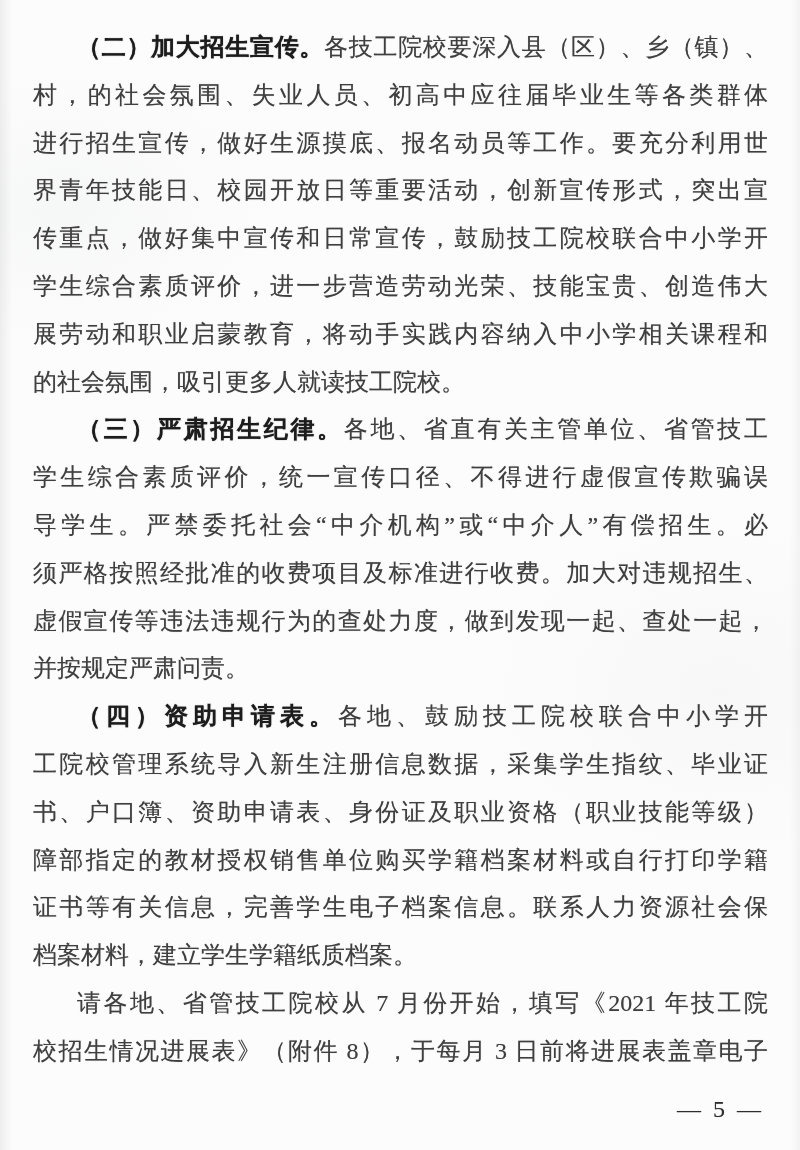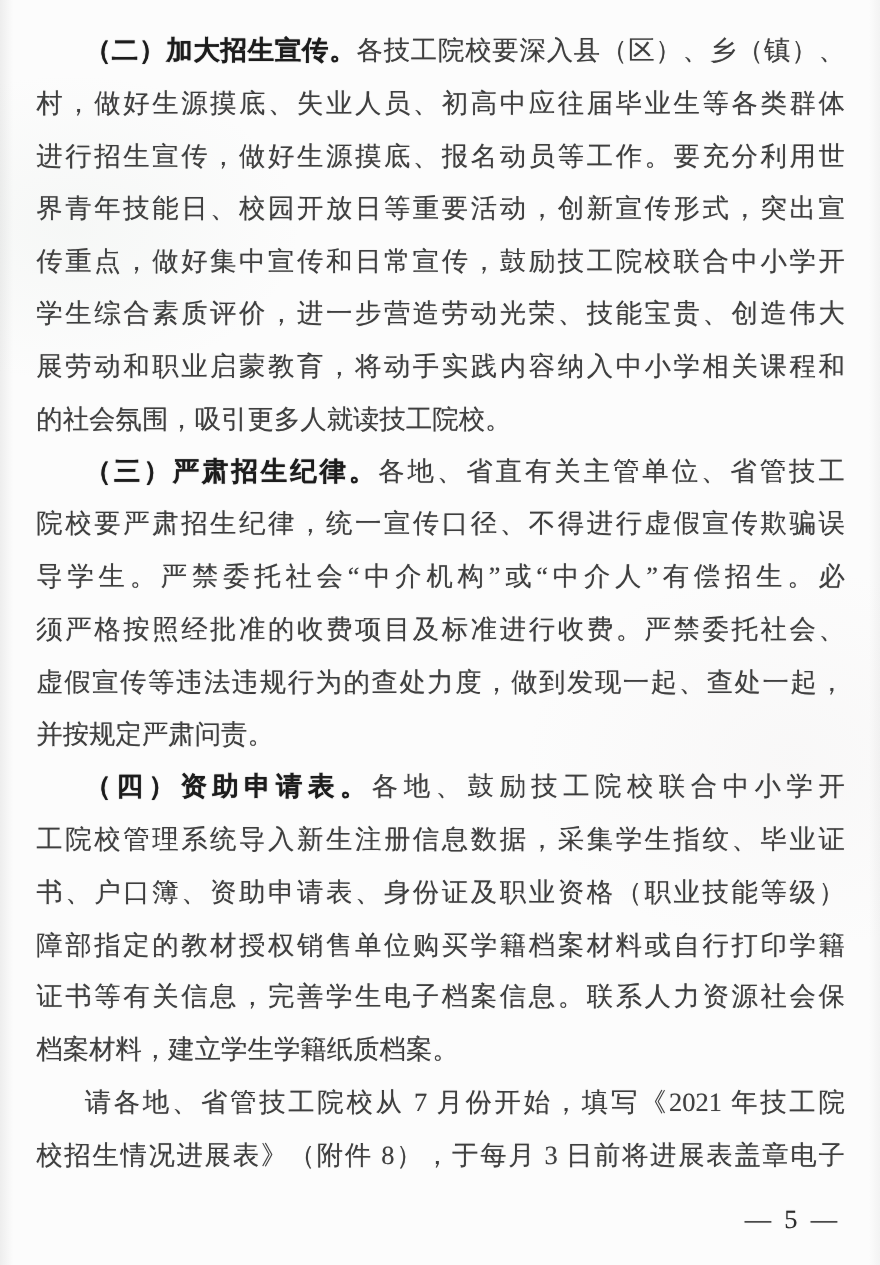--- a/index.html
+++ b/index.html
@@ -60,33 +60,33 @@
     font-family: "Liberation Serif", "DejaVu Serif", serif;
   }
 </style>
 </head>
 <body>
 
 <div class="page">
   <div class="content">
       <div class="para">
         <div class="line fill indent"><span class="heading">（二）加大招生宣传。</span><span>各技工院校要深入县（区）、乡（镇）、</span></div>
-        <div class="line fill"><span>村，做好生源摸底、失业人员、初高中应往届毕业生等各类群体</span></div>
+        <div class="line fill"><span>村，的社会氛围、失业人员、初高中应往届毕业生等各类群体</span></div>
         <div class="line fill"><span>进行招生宣传，做好生源摸底、报名动员等工作。要充分利用世</span></div>
         <div class="line fill"><span>界青年技能日、校园开放日等重要活动，创新宣传形式，突出宣</span></div>
         <div class="line fill"><span>传重点，做好集中宣传和日常宣传，鼓励技工院校联合中小学开</span></div>
         <div class="line fill"><span>学生综合素质评价，进一步营造劳动光荣、技能宝贵、创造伟大</span></div>
         <div class="line fill"><span>展劳动和职业启蒙教育，将动手实践内容纳入中小学相关课程和</span></div>
         <div class="line"><span>的社会氛围，吸引更多人就读技工院校。</span></div>
       </div>
       <div class="para">
         <div class="line fill indent"><span class="heading">（三）严肃招生纪律。</span><span>各地、省直有关主管单位、省管技工</span></div>
-        <div class="line fill"><span>院校要严肃招生纪律，统一宣传口径、不得进行虚假宣传欺骗误</span></div>
+        <div class="line fill"><span>学生综合素质评价，统一宣传口径、不得进行虚假宣传欺骗误</span></div>
         <div class="line fill"><span>导学生。严禁委托社会“中介机构”或“中介人”有偿招生。必</span></div>
-        <div class="line fill"><span>须严格按照经批准的收费项目及标准进行收费。严禁委托社会、</span></div>
+        <div class="line fill"><span>须严格按照经批准的收费项目及标准进行收费。加大对违规招生、</span></div>
         <div class="line fill"><span>虚假宣传等违法违规行为的查处力度，做到发现一起、查处一起，</span></div>
         <div class="line"><span>并按规定严肃问责。</span></div>
       </div>
       <div class="para">
         <div class="line fill indent"><span class="heading">（四）资助申请表。</span><span>各地、鼓励技工院校联合中小学开</span></div>
         <div class="line fill"><span>工院校管理系统导入新生注册信息数据，采集学生指纹、毕业证</span></div>
         <div class="line fill"><span>书、户口簿、资助申请表、身份证及职业资格（职业技能等级）</span></div>
         <div class="line fill"><span>障部指定的教材授权销售单位购买学籍档案材料或自行打印学籍</span></div>
         <div class="line fill"><span>证书等有关信息，完善学生电子档案信息。联系人力资源社会保</span></div>
         <div class="line"><span>档案材料，建立学生学籍纸质档案。</span></div>

